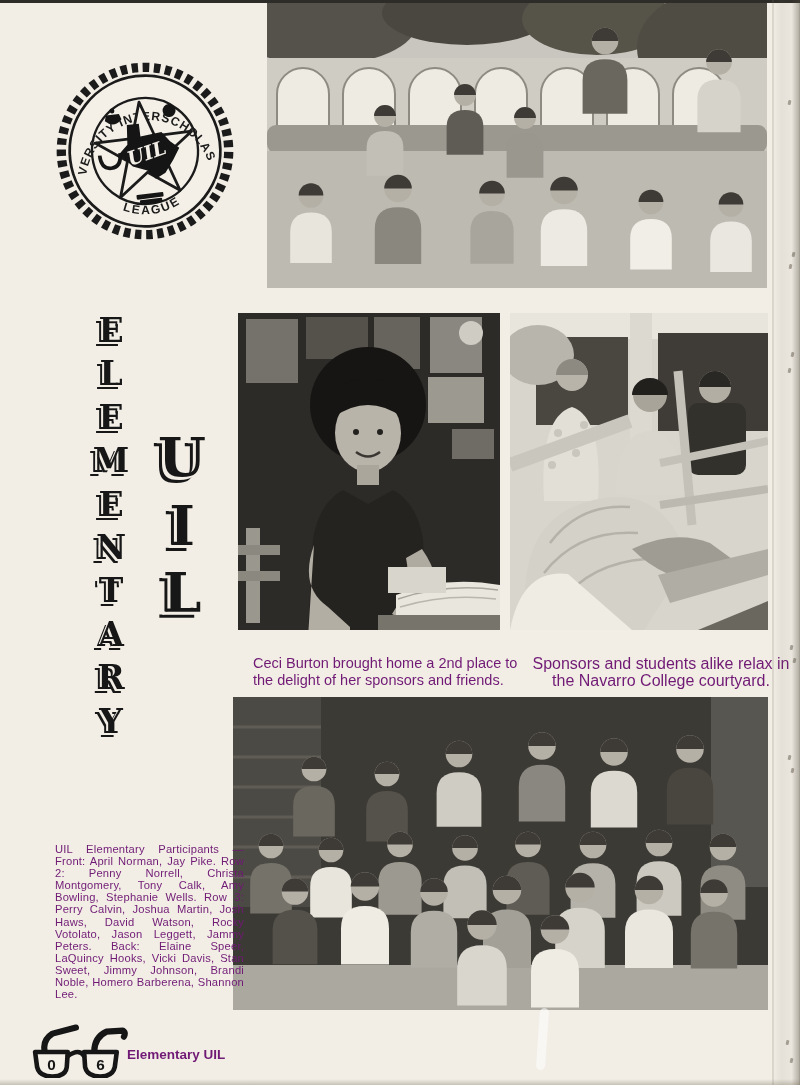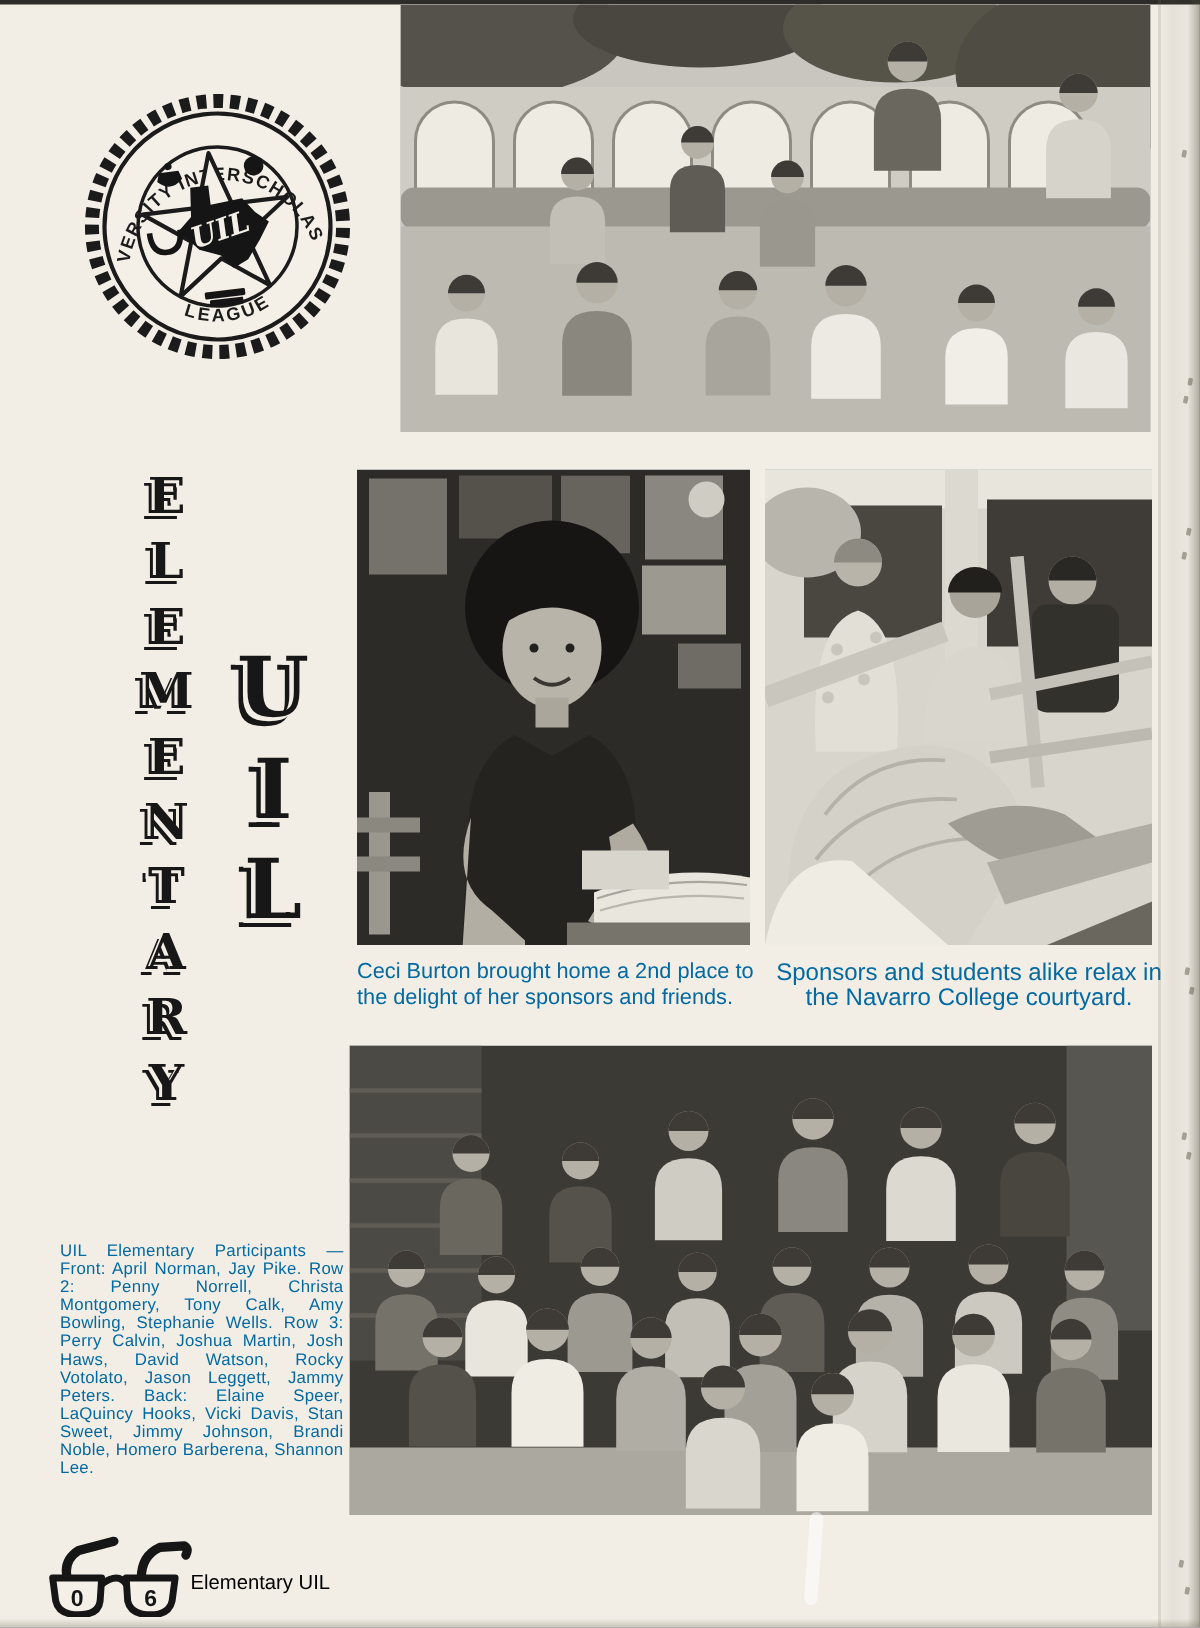--- a/index.html
+++ b/index.html
@@ -34,30 +34,30 @@
     text-shadow:-3px 3px 0 #f2eee6,-6px 6px 0 #171717;
   }
 
   figure.photo{position:absolute;margin:0;overflow:hidden;background:#bbb;}
   figure.photo svg{display:block;width:100%;height:100%;}
   .photo-top{left:267px;top:3px;width:500px;height:285px;}
   .photo-ceci{left:238px;top:313px;width:262px;height:317px;}
   .photo-courtyard{left:510px;top:313px;width:258px;height:317px;}
   .photo-bottom{left:233px;top:697px;width:535px;height:313px;}
 
-  .caption{position:absolute;margin:0;color:#0369a1;}
+  .caption{position:absolute;margin:15px;color:#701a75;}
   .caption-ceci{left:238px;top:640px;width:276px;font-size:14.5px;line-height:16.5px;}
   .caption-courtyard{left:516px;top:641px;width:260px;font-size:16px;line-height:16.5px;text-align:center;}
   .caption-participants{
     left:40px;top:828px;width:189px;
     font-size:11.2px;line-height:12.1px;text-align:justify;letter-spacing:.2px;
   }
 
   .footer-glasses{position:absolute;left:30px;top:1024px;width:98px;height:54px;}
-  .footer-label{position:absolute;left:127px;top:1047px;font-size:13.5px;color:#000000;}
+  .footer-label{position:absolute;left:127px;top:1047px;font-size:13.5px;color:#701a75;font-weight:bold;}
 </style>
 </head>
 <body>
 
 <div class="page">
   <div class="edge-top"></div>
 
   <svg class="seal" viewBox="0 0 200 200" role="img" aria-label="University Interscholastic League seal">
     <g transform="rotate(-7 100 100)" fill="none" stroke="#1b1b1b">
       <circle cx="100" cy="100" r="90" stroke-width="10" stroke-dasharray="7 5"></circle>

